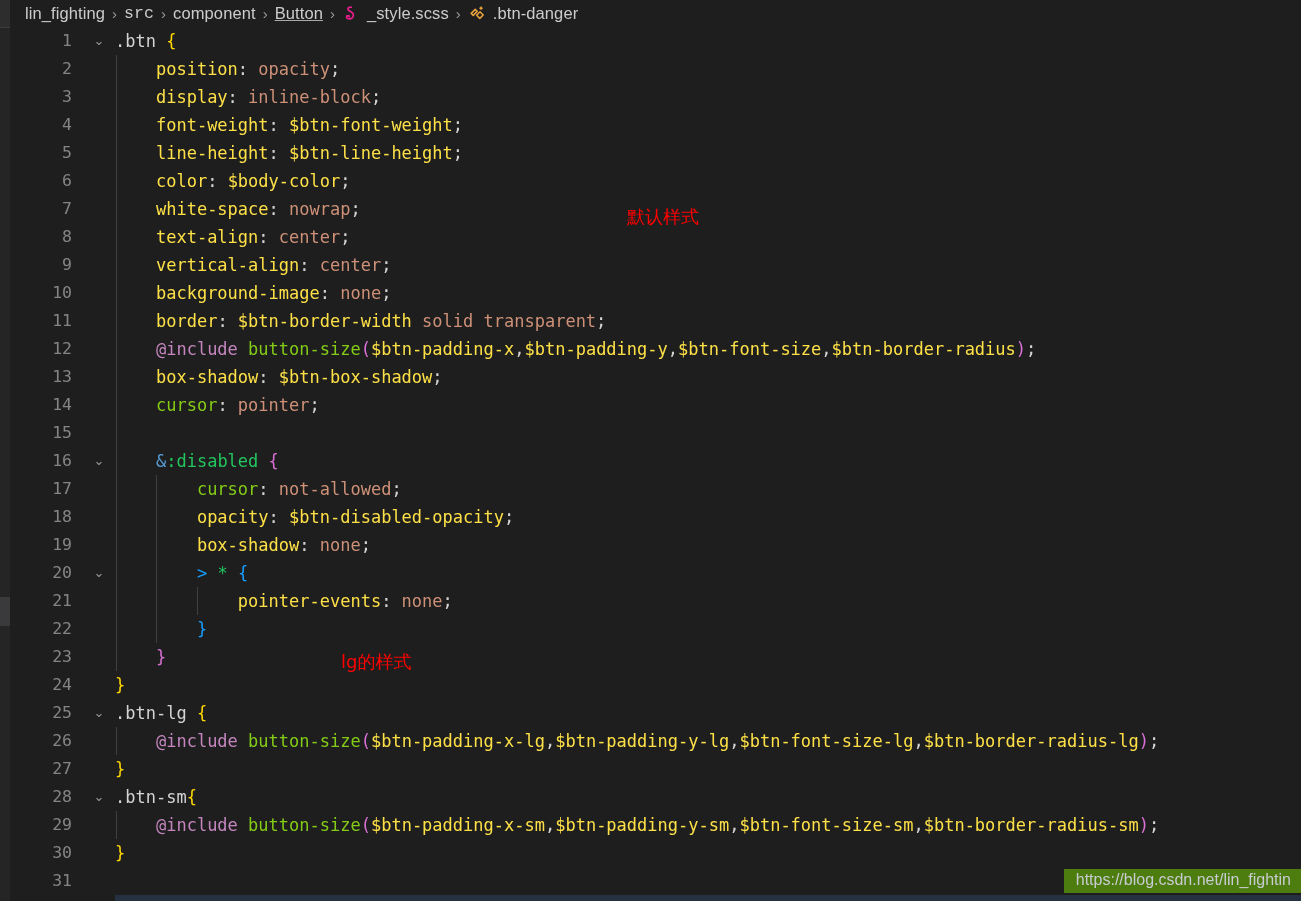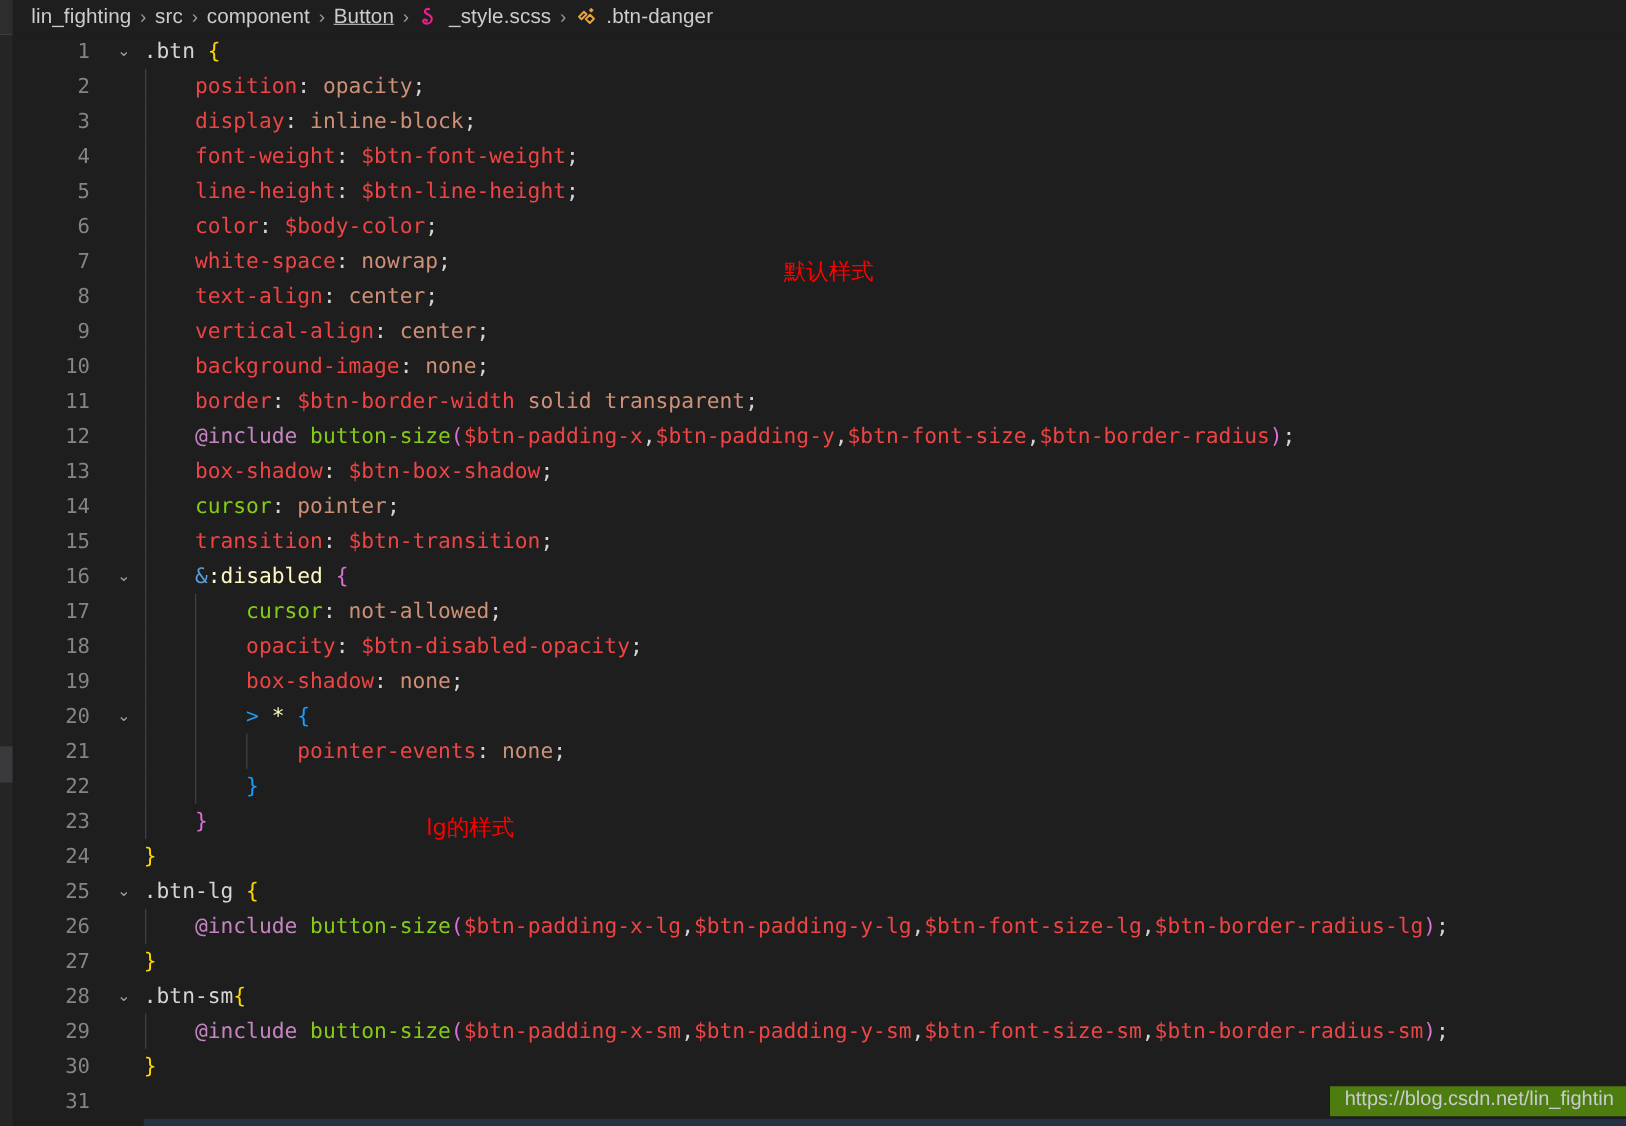--- a/index.html
+++ b/index.html
@@ -131,23 +131,23 @@
 
   
   .guide {
     position: absolute;
     width: 1px;
     background: #404040;
     top: 0;
   }
 
   
-  .t-prop   { color: #ef4444; }   
+  .t-prop   { color: #fde047; }   
   .t-val    { color: #ce9178; }   
-  .t-sel    { color: #fef9c3; }   
+  .t-sel    { color: #22c55e; }   
   .t-amp    { color: #569cd6; }   
   .t-plain  { color: #d4d4d4; }   
   .t-at     { color: #c586c0; }   
   .t-fn     { color: #84cc16; }   
   .t-b1     { color: #ffd700; }   
   .t-b2     { color: #da70d6; }   
   .t-b3     { color: #179fff; }   
   .t-punc   { color: #d4d4d4; }
   .t-fold   { color: #8a8a8a; }
 
@@ -183,21 +183,21 @@
   <div class="left-strip-top"></div>
   <div class="left-strip-sep"></div>
   <div class="left-strip-thumb"></div>
 </div>
 
 <div class="breadcrumb-bar" id="breadcrumb-bar">
     <span style="display: inline-flex; align-items: flex-end;">
       <span class="crumb">lin_fighting</span>
     </span>
     <span class="crumb-sep">›</span>
-    <span style="display: inline-flex; align-items: center;">
+    <span style="display: inline-flex; align-items: center; font-family: Liberation Mono, monospace;">
       <span class="crumb">src</span>
     </span>
     <span class="crumb-sep">›</span>
     <span style="display: inline-flex; ">
       <span class="crumb">component</span>
     </span>
     <span class="crumb-sep">›</span>
     <span style="display: inline-flex; align-items: center; text-decoration: underline;">
       <span class="crumb">Button</span>
     </span>
@@ -235,21 +235,21 @@
     <div class="code-line"><span class="ln">5</span><div class="guide" style="left: 105.5px; height: 28px;"></div><span class="code-text"><span class="t-plain">    </span><span class="t-prop">line-height</span><span class="t-punc">: </span><span class="t-prop">$btn-line-height</span><span class="t-punc">;</span></span></div>
     <div class="code-line"><span class="ln">6</span><div class="guide" style="left: 105.5px; height: 28px;"></div><span class="code-text"><span class="t-plain">    </span><span class="t-prop">color</span><span class="t-punc">: </span><span class="t-prop">$body-color</span><span class="t-punc">;</span></span></div>
     <div class="code-line"><span class="ln">7</span><div class="guide" style="left: 105.5px; height: 28px;"></div><span class="code-text"><span class="t-plain">    </span><span class="t-prop">white-space</span><span class="t-punc">: </span><span class="t-val">nowrap</span><span class="t-punc">;</span></span></div>
     <div class="code-line"><span class="ln">8</span><div class="guide" style="left: 105.5px; height: 28px;"></div><span class="code-text"><span class="t-plain">    </span><span class="t-prop">text-align</span><span class="t-punc">: </span><span class="t-val">center</span><span class="t-punc">;</span></span></div>
     <div class="code-line"><span class="ln">9</span><div class="guide" style="left: 105.5px; height: 28px;"></div><span class="code-text"><span class="t-plain">    </span><span class="t-prop">vertical-align</span><span class="t-punc">: </span><span class="t-val">center</span><span class="t-punc">;</span></span></div>
     <div class="code-line"><span class="ln">10</span><div class="guide" style="left: 105.5px; height: 28px;"></div><span class="code-text"><span class="t-plain">    </span><span class="t-prop">background-image</span><span class="t-punc">: </span><span class="t-val">none</span><span class="t-punc">;</span></span></div>
     <div class="code-line"><span class="ln">11</span><div class="guide" style="left: 105.5px; height: 28px;"></div><span class="code-text"><span class="t-plain">    </span><span class="t-prop">border</span><span class="t-punc">: </span><span class="t-prop">$btn-border-width</span><span class="t-punc"> </span><span class="t-val">solid transparent</span><span class="t-punc">;</span></span></div>
     <div class="code-line"><span class="ln">12</span><div class="guide" style="left: 105.5px; height: 28px;"></div><span class="code-text"><span class="t-plain">    </span><span class="t-at">@include</span><span class="t-punc"> </span><span class="t-fn">button-size</span><span class="t-b2">(</span><span class="t-prop">$btn-padding-x</span><span class="t-punc">,</span><span class="t-prop">$btn-padding-y</span><span class="t-punc">,</span><span class="t-prop">$btn-font-size</span><span class="t-punc">,</span><span class="t-prop">$btn-border-radius</span><span class="t-b2">)</span><span class="t-punc">;</span></span></div>
     <div class="code-line"><span class="ln">13</span><div class="guide" style="left: 105.5px; height: 28px;"></div><span class="code-text"><span class="t-plain">    </span><span class="t-prop">box-shadow</span><span class="t-punc">: </span><span class="t-prop">$btn-box-shadow</span><span class="t-punc">;</span></span></div>
     <div class="code-line"><span class="ln">14</span><div class="guide" style="left: 105.5px; height: 28px;"></div><span class="code-text"><span class="t-plain">    </span><span class="t-fn">cursor</span><span class="t-punc">: </span><span class="t-val">pointer</span><span class="t-punc">;</span></span></div>
-    <div class="code-line"><span class="ln">15</span><div class="guide" style="left: 105.5px; height: 28px;"></div><span class="code-text"><span class="t-plain">    </span><span class="t-prop">transition</span><span class="t-punc">: </span><span class="t-prop">$btn-transition</span><span class="t-punc">;</span></span></div>
+    <div class="code-line"><span class="ln">15</span><div class="guide" style="left: 105.5px; height: 28px;"></div></div>
     <div class="code-line"><span class="ln">16</span><span class="fold">⌄</span><div class="guide" style="left: 105.5px; height: 28px;"></div><span class="code-text"><span class="t-plain">    </span><span class="t-amp">&amp;</span><span class="t-sel">:disabled</span><span class="t-punc"> </span><span class="t-b2">{</span></span></div>
     <div class="code-line"><span class="ln">17</span><div class="guide" style="left: 105.5px; height: 28px;"></div><div class="guide" style="left: 146.22px; height: 28px;"></div><span class="code-text"><span class="t-plain">        </span><span class="t-fn">cursor</span><span class="t-punc">: </span><span class="t-val">not-allowed</span><span class="t-punc">;</span></span></div>
     <div class="code-line"><span class="ln">18</span><div class="guide" style="left: 105.5px; height: 28px;"></div><div class="guide" style="left: 146.22px; height: 28px;"></div><span class="code-text"><span class="t-plain">        </span><span class="t-prop">opacity</span><span class="t-punc">: </span><span class="t-prop">$btn-disabled-opacity</span><span class="t-punc">;</span></span></div>
     <div class="code-line"><span class="ln">19</span><div class="guide" style="left: 105.5px; height: 28px;"></div><div class="guide" style="left: 146.22px; height: 28px;"></div><span class="code-text"><span class="t-plain">        </span><span class="t-prop">box-shadow</span><span class="t-punc">: </span><span class="t-val">none</span><span class="t-punc">;</span></span></div>
     <div class="code-line"><span class="ln">20</span><span class="fold">⌄</span><div class="guide" style="left: 105.5px; height: 28px;"></div><div class="guide" style="left: 146.22px; height: 28px;"></div><span class="code-text"><span class="t-plain">        </span><span class="t-b3">&gt;</span><span class="t-punc"> </span><span class="t-sel">*</span><span class="t-punc"> </span><span class="t-b3">{</span></span></div>
     <div class="code-line"><span class="ln">21</span><div class="guide" style="left: 105.5px; height: 28px;"></div><div class="guide" style="left: 146.22px; height: 28px;"></div><div class="guide" style="left: 186.94px; height: 28px;"></div><span class="code-text"><span class="t-plain">            </span><span class="t-prop">pointer-events</span><span class="t-punc">: </span><span class="t-val">none</span><span class="t-punc">;</span></span></div>
     <div class="code-line"><span class="ln">22</span><div class="guide" style="left: 105.5px; height: 28px;"></div><div class="guide" style="left: 146.22px; height: 28px;"></div><span class="code-text"><span class="t-plain">        </span><span class="t-b3">}</span></span></div>
     <div class="code-line"><span class="ln">23</span><div class="guide" style="left: 105.5px; height: 28px;"></div><span class="code-text"><span class="t-plain">    </span><span class="t-b2">}</span></span></div>
     <div class="code-line"><span class="ln">24</span><span class="code-text"><span class="t-b1">}</span></span></div>
     <div class="code-line"><span class="ln">25</span><span class="fold">⌄</span><span class="code-text"><span class="t-plain">.btn-lg </span><span class="t-b1">{</span></span></div>

